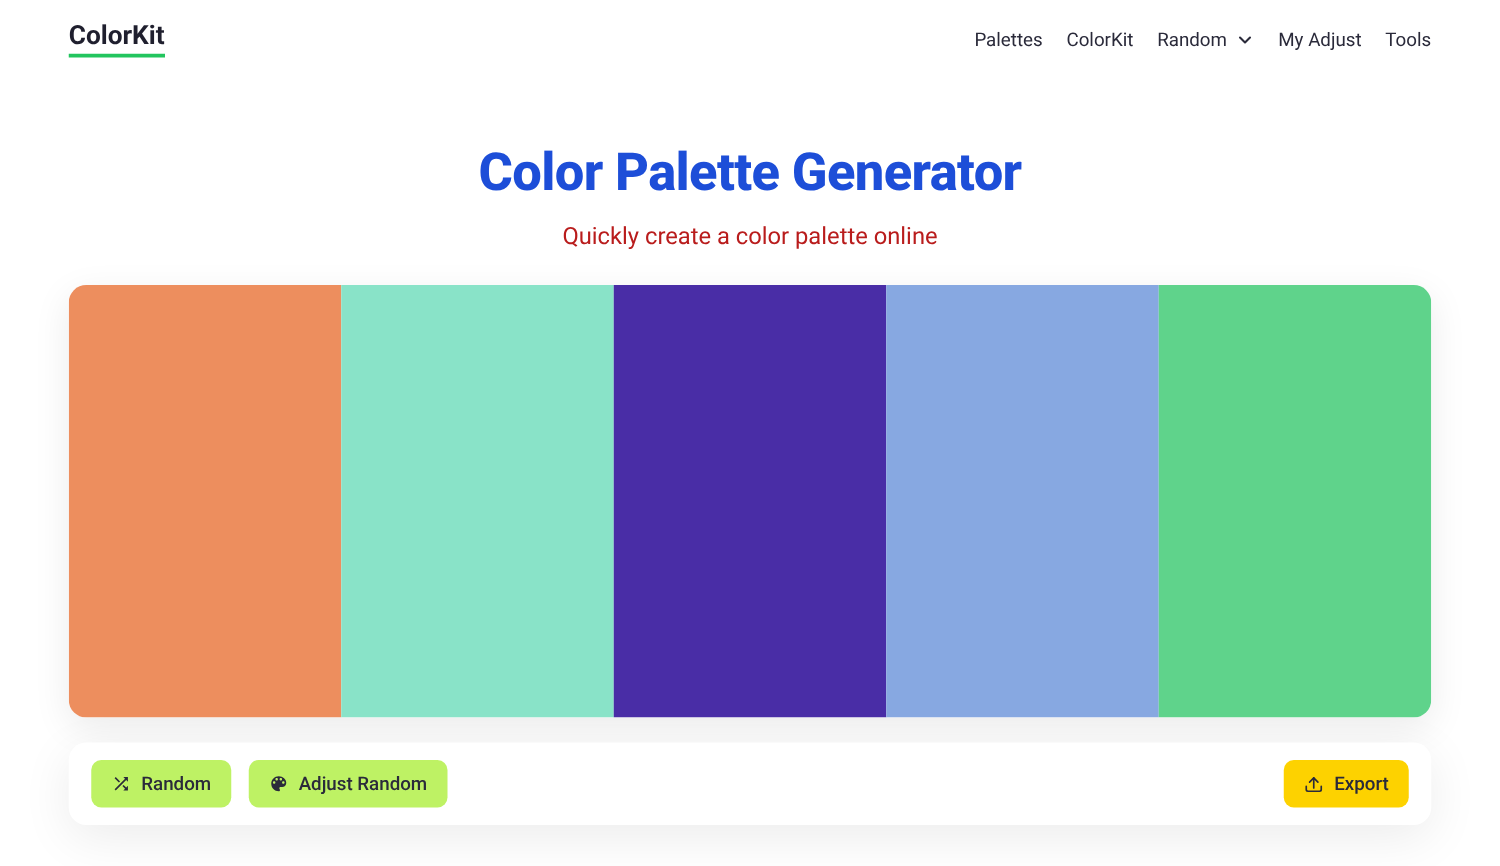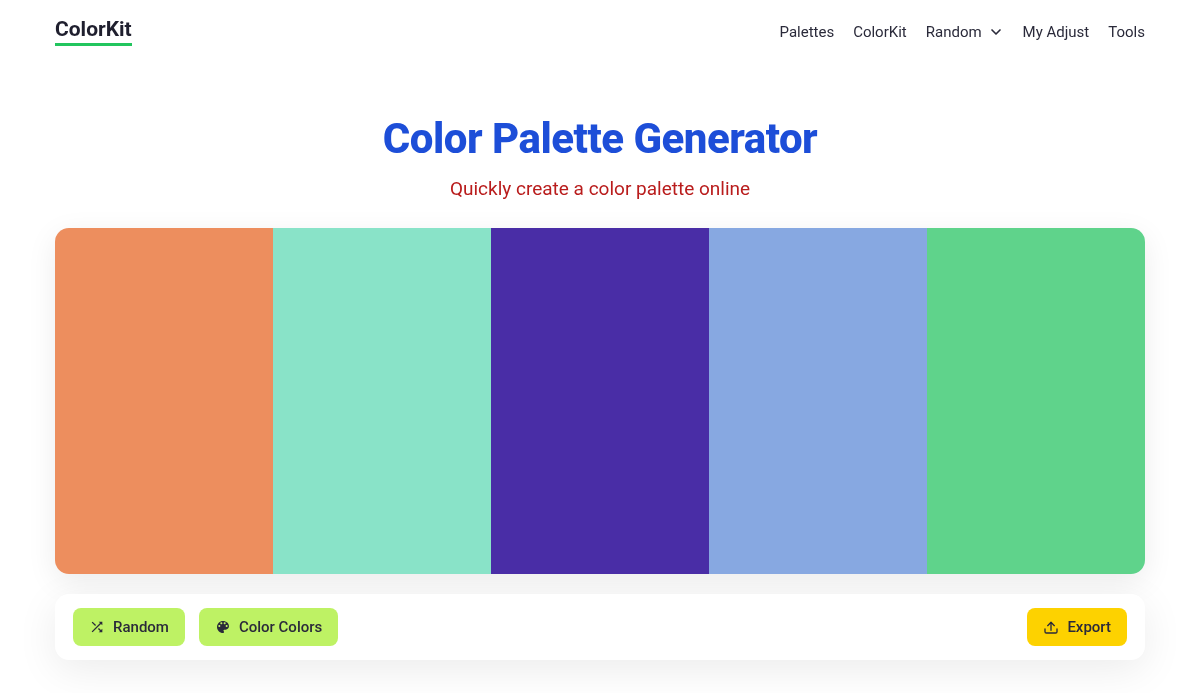--- a/index.html
+++ b/index.html
@@ -159,21 +159,21 @@
             </svg>
         </span>
         <span>Random</span>
       </button>
       <button class="btn">
         <span class="icon">
           <svg viewBox="0 0 24 24" fill="currentColor">
               <path d="M12 3c-4.97 0-9 4.03-9 9s4.03 9 9 9c.83 0 1.5-.67 1.5-1.5 0-.39-.15-.74-.39-1.01-.23-.26-.38-.61-.38-.99 0-.83.67-1.5 1.5-1.5H16c2.76 0 5-2.24 5-5 0-4.42-4.03-8-9-8zm-5.5 9c-.83 0-1.5-.67-1.5-1.5S5.67 9 6.5 9 8 9.67 8 10.5 7.33 12 6.5 12zm3-4C8.67 8 8 7.33 8 6.5S8.67 5 9.5 5s1.5.67 1.5 1.5S10.33 8 9.5 8zm5 0c-.83 0-1.5-.67-1.5-1.5S13.67 5 14.5 5s1.5.67 1.5 1.5S15.33 8 14.5 8zm3 4c-.83 0-1.5-.67-1.5-1.5S16.67 9 17.5 9s1.5.67 1.5 1.5-.67 1.5-1.5 1.5z"></path>
             </svg>
         </span>
-        <span>Color Colors</span>
+        <span>Adjust Random</span>
       </button>
     </div>
     <div class="toolbar-right">
       <button class="btn btn-export">
         <span class="icon">
           <svg viewBox="0 0 24 24" fill="none" stroke="currentColor" stroke-width="2" stroke-linecap="round" stroke-linejoin="round">
               <path d="M21 15v4a2 2 0 0 1-2 2H5a2 2 0 0 1-2-2v-4"></path>
               <polyline points="7 10 12 5 17 10"></polyline>
               <line x1="12" y1="5" x2="12" y2="17"></line>
             </svg>

